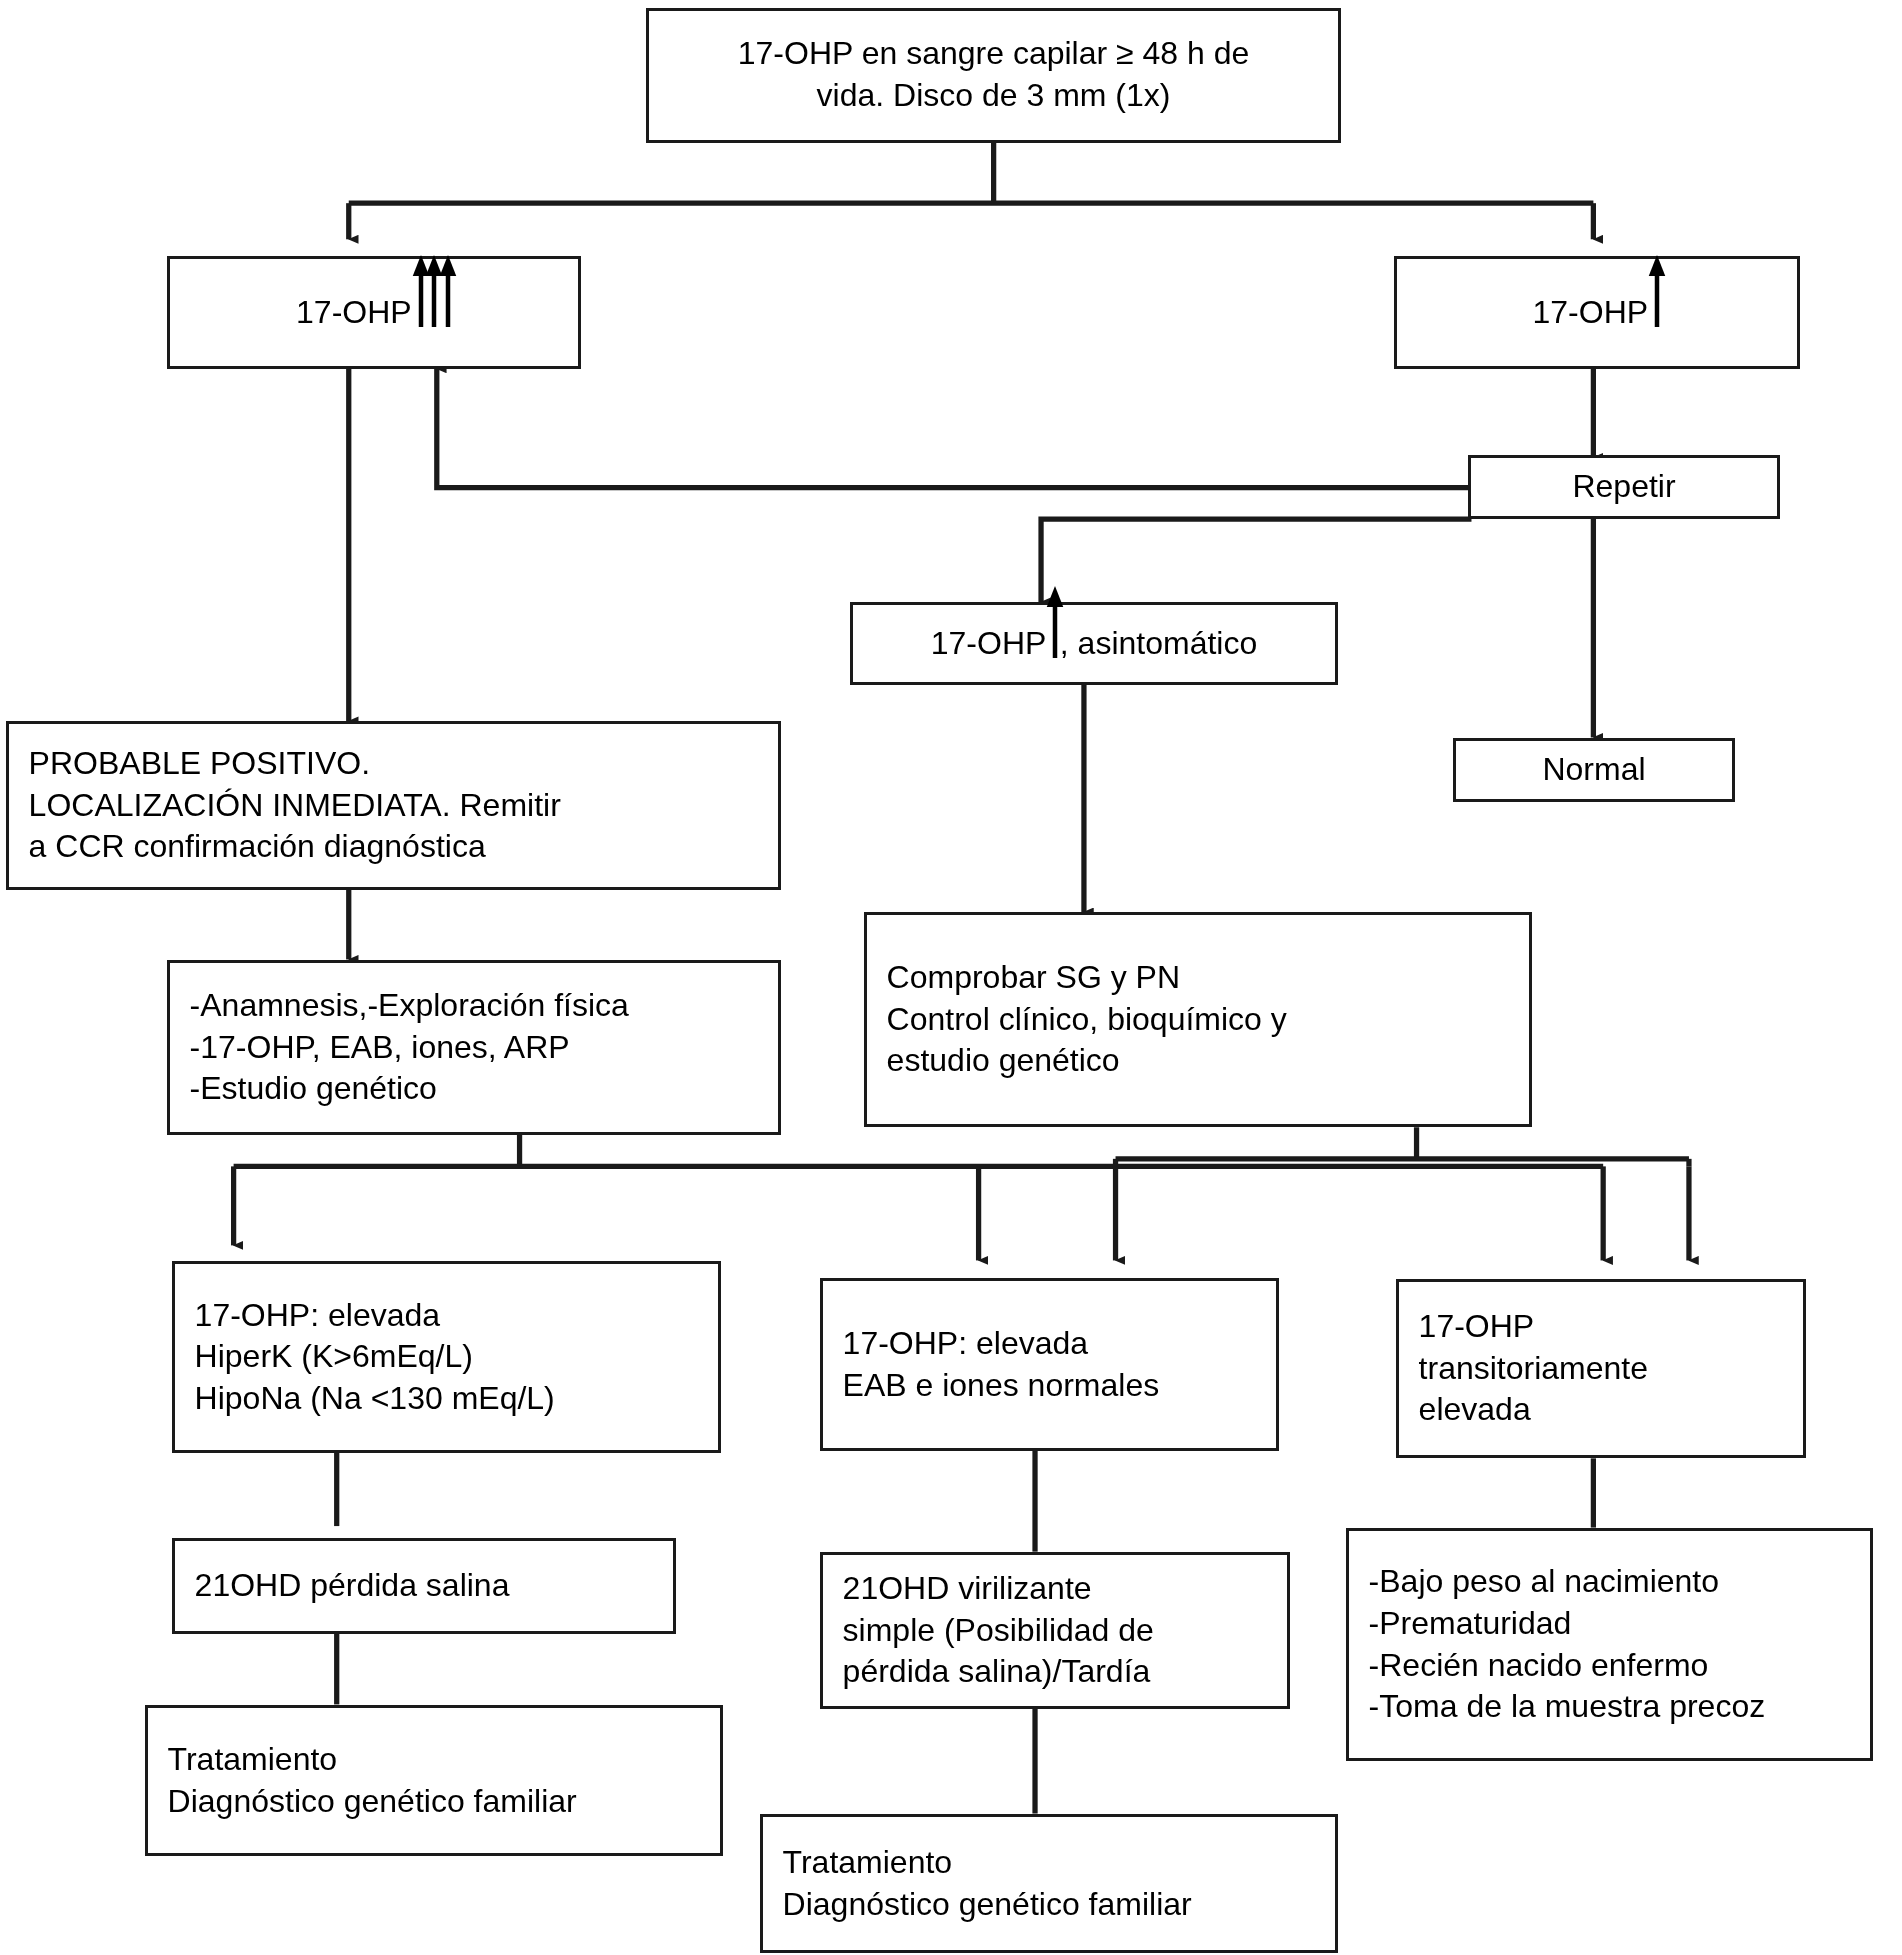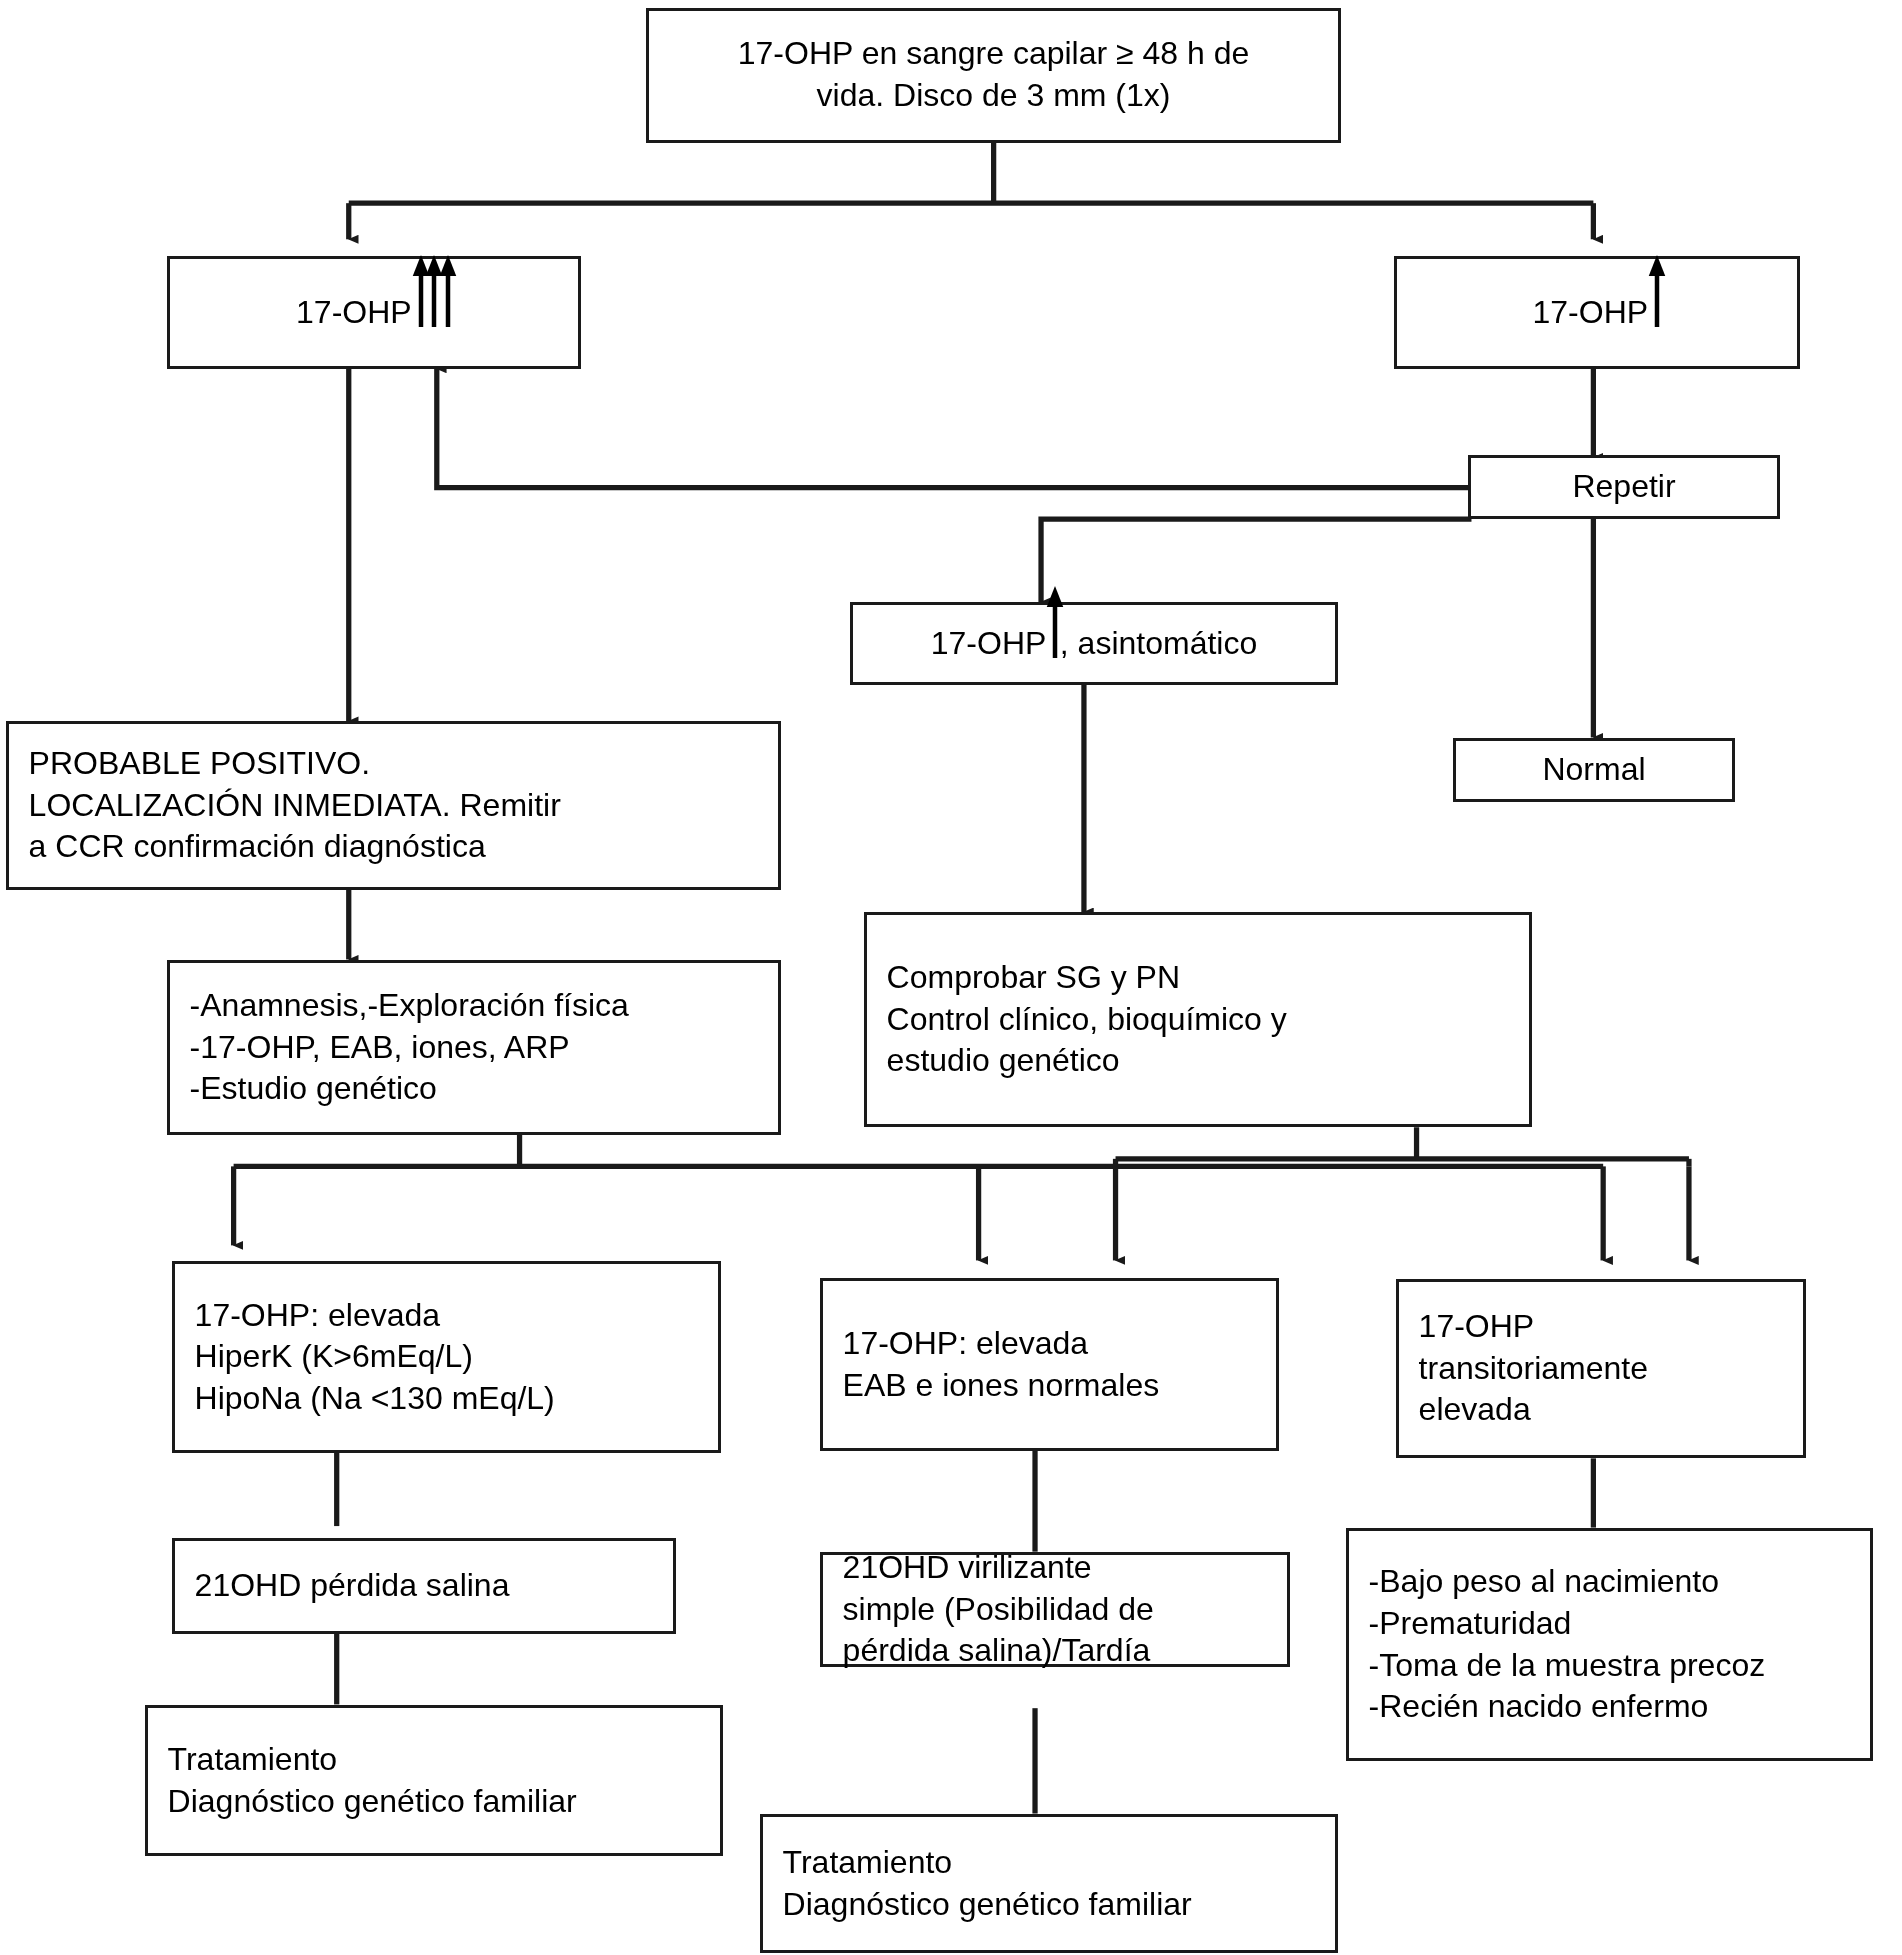--- a/index.html
+++ b/index.html
@@ -197,31 +197,31 @@
   <div class="node ta-left pad-l fs-1" style="left:1396px; top:1279px; width:410px; height:179px;">
     <span class="line">17-OHP</span>
     <span class="line">transitoriamente</span>
     <span class="line">elevada</span>
   </div>
 
   <div class="node ta-left pad-l fs-1" style="left:172px; top:1526px; width:504px; height:96px;margin-top:12px;">
     <span class="line">21OHD  pérdida salina</span>
   </div>
 
-  <div class="node ta-left pad-l fs-1" style="left:820px; top:1552px; width:470px; height:115px;">
+  <div class="node ta-left pad-l fs-1" style="left:820px; top:1552px; width:470px; height:157px;">
     <span class="line">21OHD virilizante</span>
     <span class="line">simple (Posibilidad de</span>
     <span class="line">pérdida salina)/Tardía</span>
   </div>
 
   <div class="node ta-left pad-l fs-1" style="left:1346px; top:1528px; width:527px; height:233px;">
     <span class="line">-Bajo peso al nacimiento</span>
     <span class="line">-Prematuridad</span>
+    <span class="line">-Recién nacido enfermo</span>
     <span class="line">-Toma de la muestra precoz</span>
-    <span class="line">-Recién nacido enfermo</span>
   </div>
 
   <div class="node ta-left pad-l fs-1" style="left:145px; top:1705px; width:578px; height:151px;">
     <span class="line">Tratamiento</span>
     <span class="line">Diagnóstico genético familiar</span>
   </div>
 
   <div class="node ta-left pad-l fs-1" style="left:760px; top:1814px; width:578px; height:139px;">
     <span class="line">Tratamiento</span>
     <span class="line">Diagnóstico genético familiar</span>

